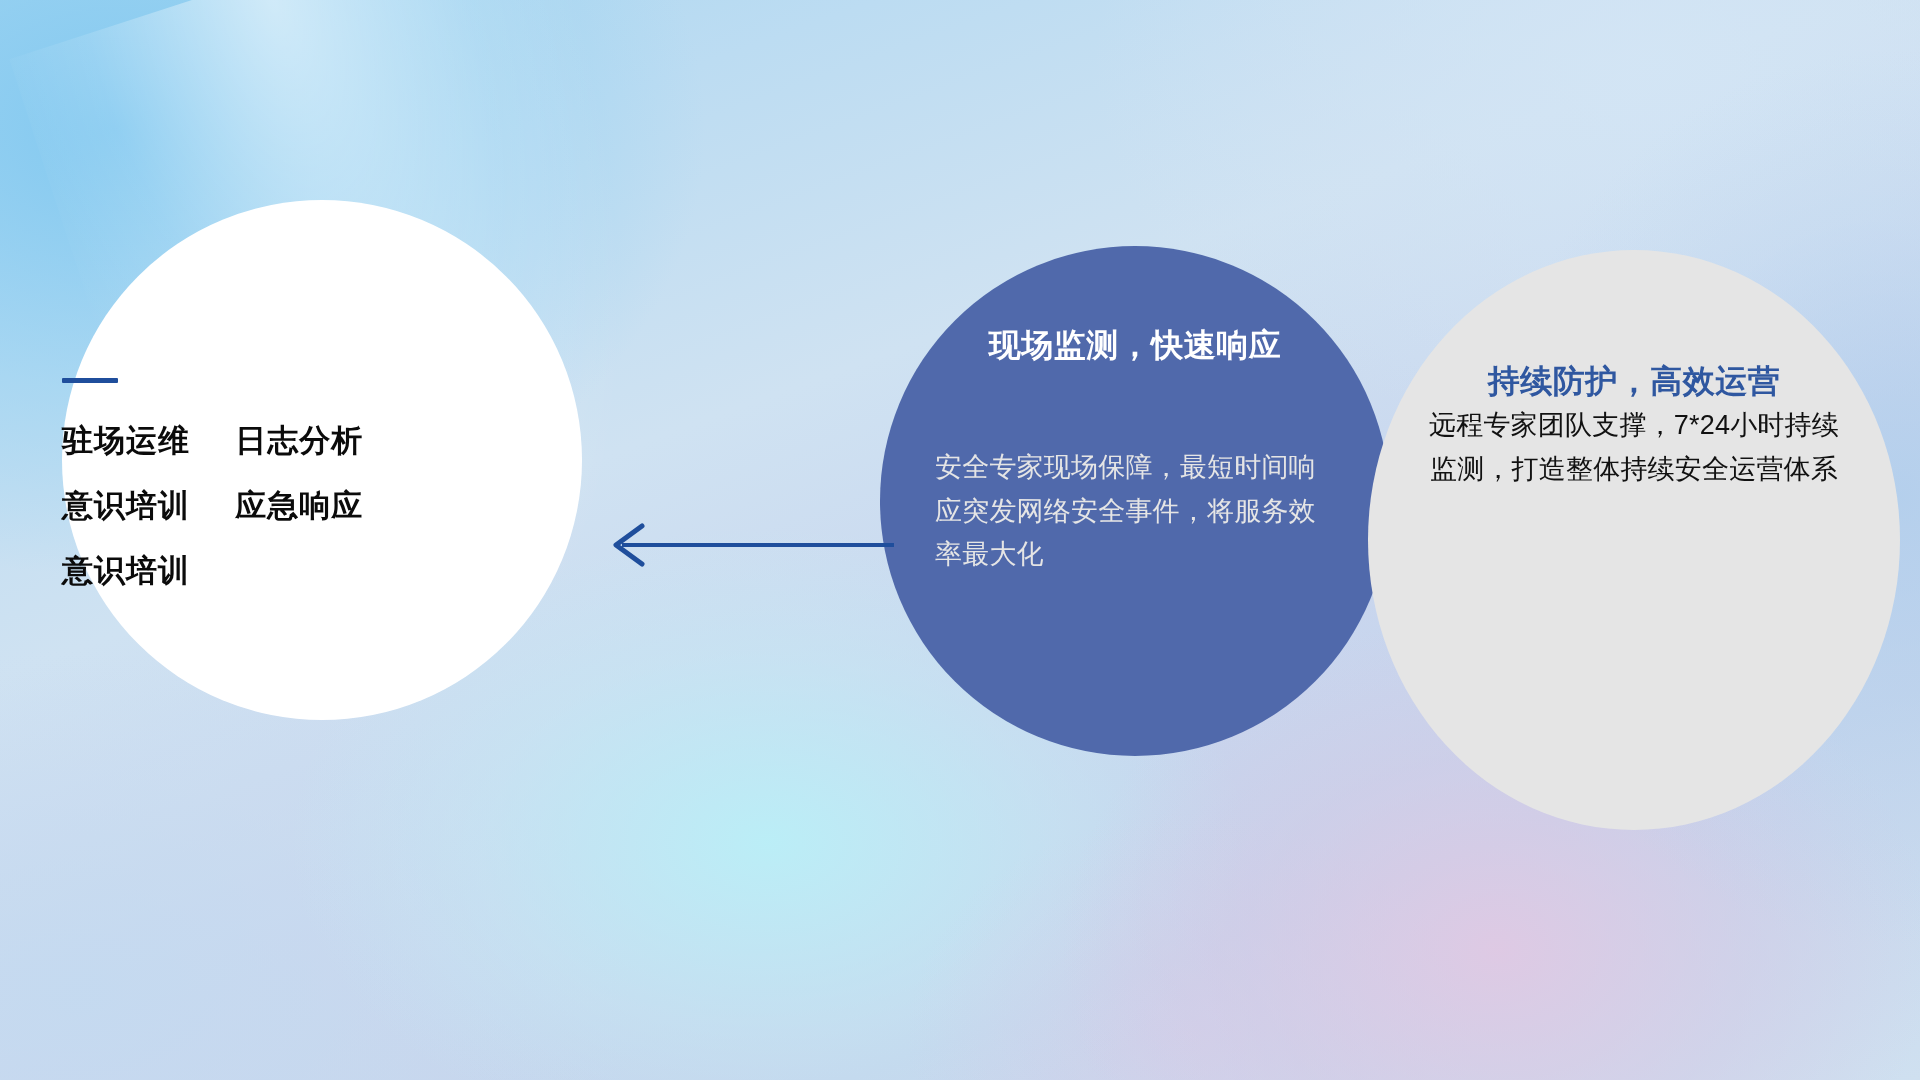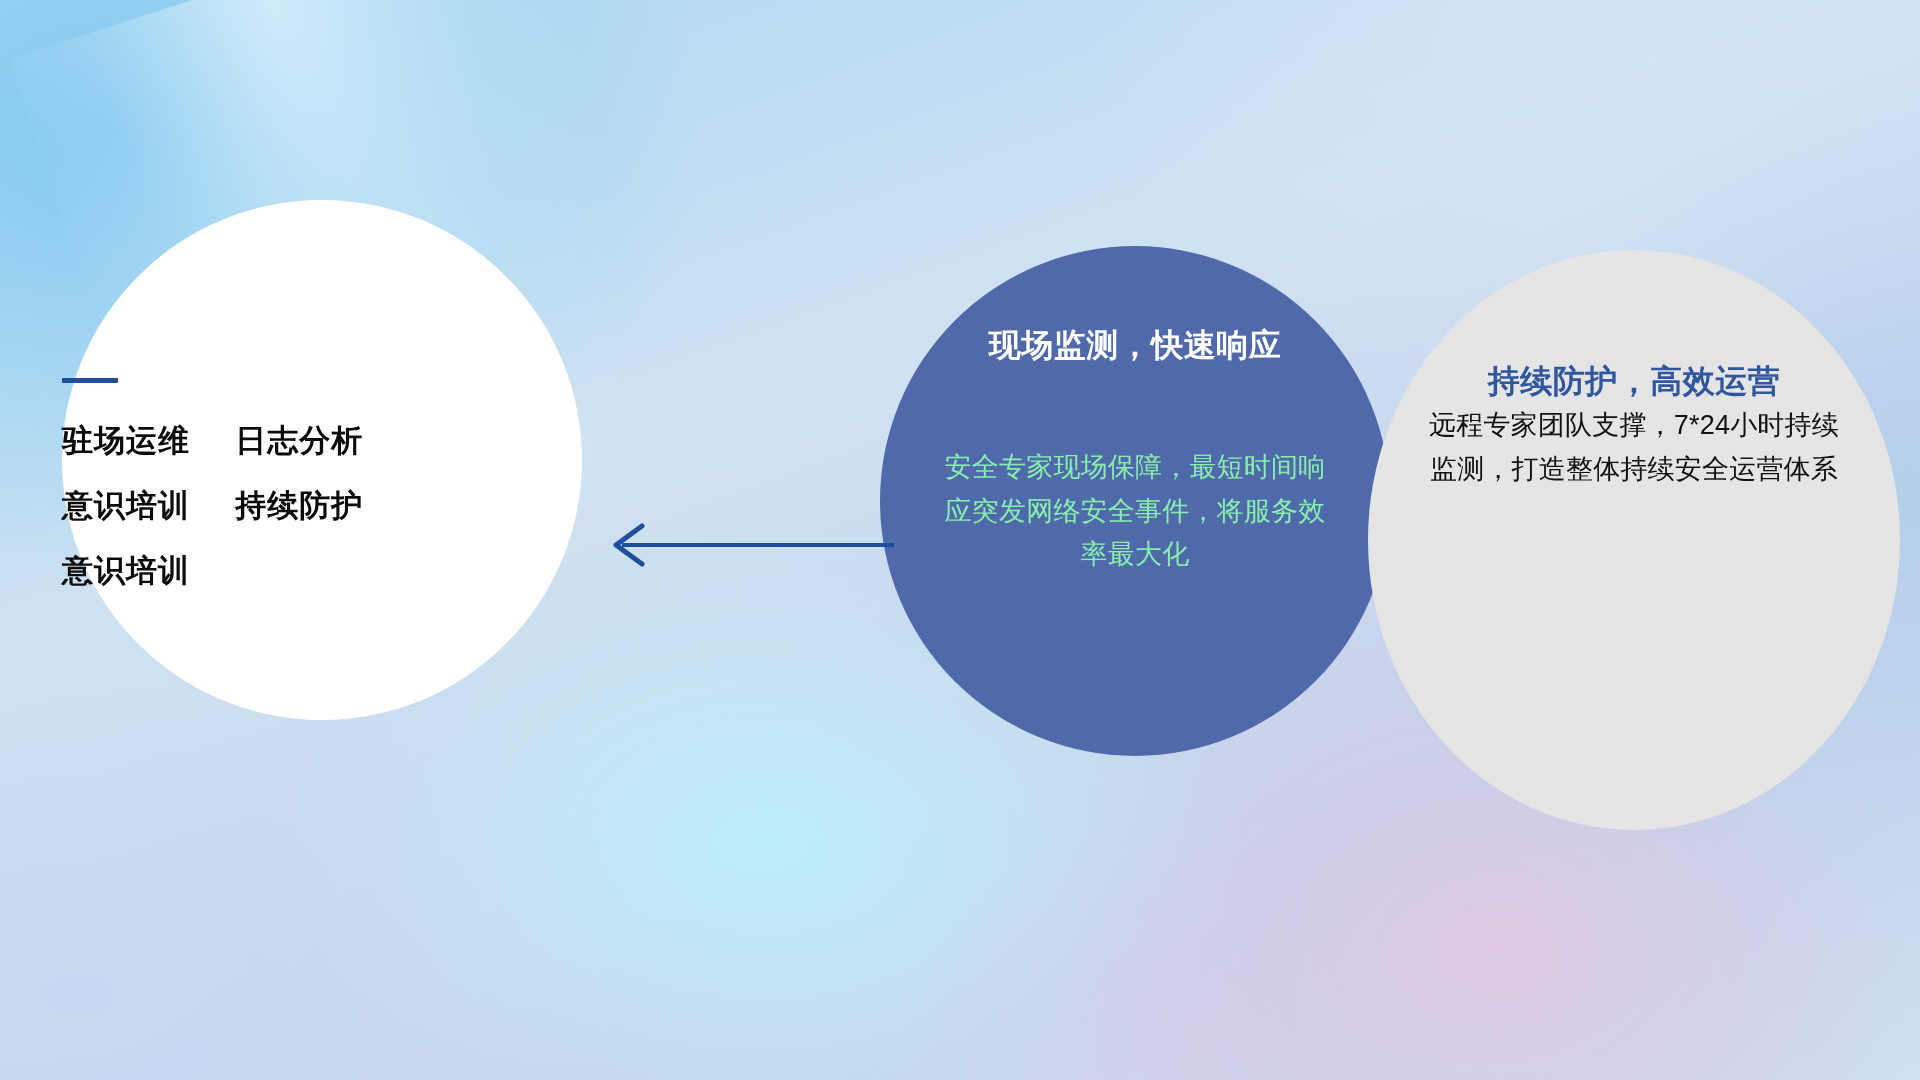--- a/index.html
+++ b/index.html
@@ -145,22 +145,21 @@
     font-weight: bold;
     color: #ffffff;
     letter-spacing: 0.5px;
     white-space: nowrap;
     text-align: center;
   }
   .mid-body {
     margin-top: 78px;
     font-size: 27px;
     line-height: 1.62;
-    color: #86efac;
-    text-align: center;
+    color: #e5e5e5;
     width: 400px;
     letter-spacing: 0.2px;
   }
 
   #circle-right {
     left: 1368px;
     top: 250px;
     width: 532px;
     height: 580px;
     background: #e5e5e5;
@@ -217,21 +216,21 @@
 
     <div class="left-text-row">
       <span>驻场运维</span>
       <span class="gap"></span>
       <span>日志分析</span>
     </div>
 
     <div class="left-text-row">
       <span>意识培训</span>
       <span class="gap"></span>
-      <span>持续防护</span>
+      <span>应急响应</span>
     </div>
 
     <div class="left-text-row single">
       <span>意识培训</span>
     </div>
   </div>
 
   <div class="circle" id="circle-mid">
     <div class="mid-title">现场监测，快速响应</div>
     <div class="mid-body">安全专家现场保障，最短时间响应突发网络安全事件，将服务效率最大化</div>

